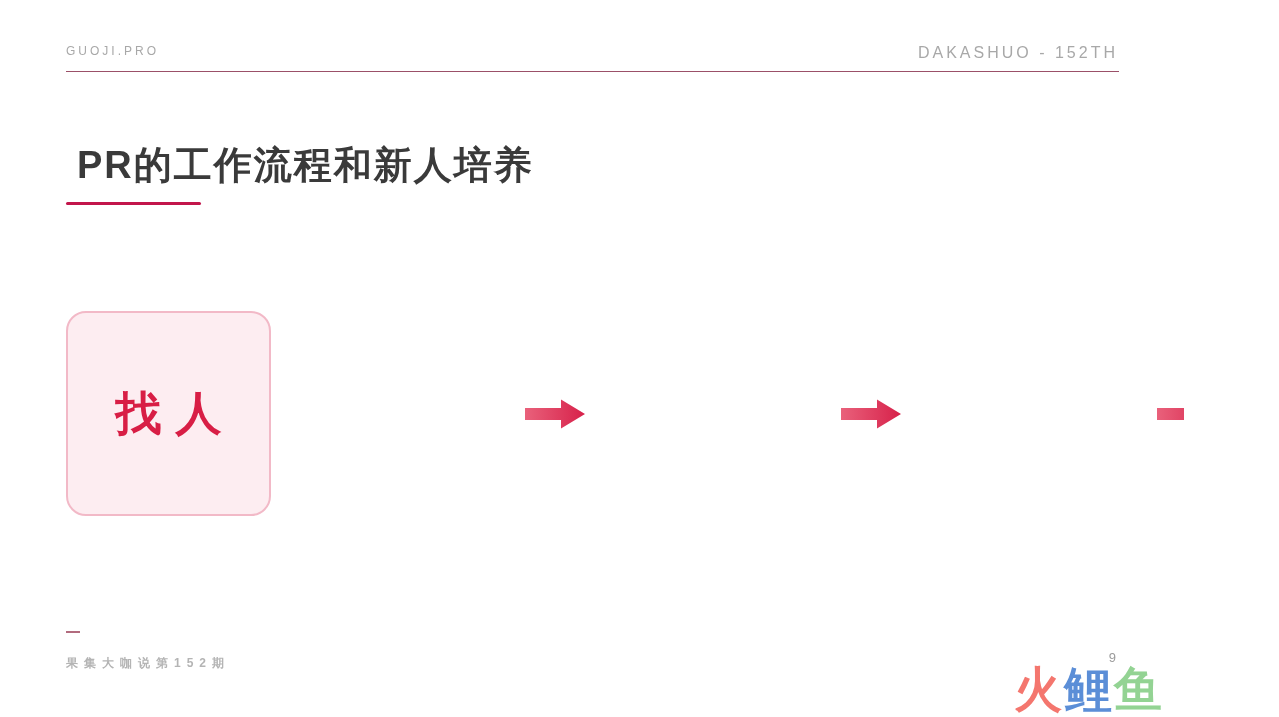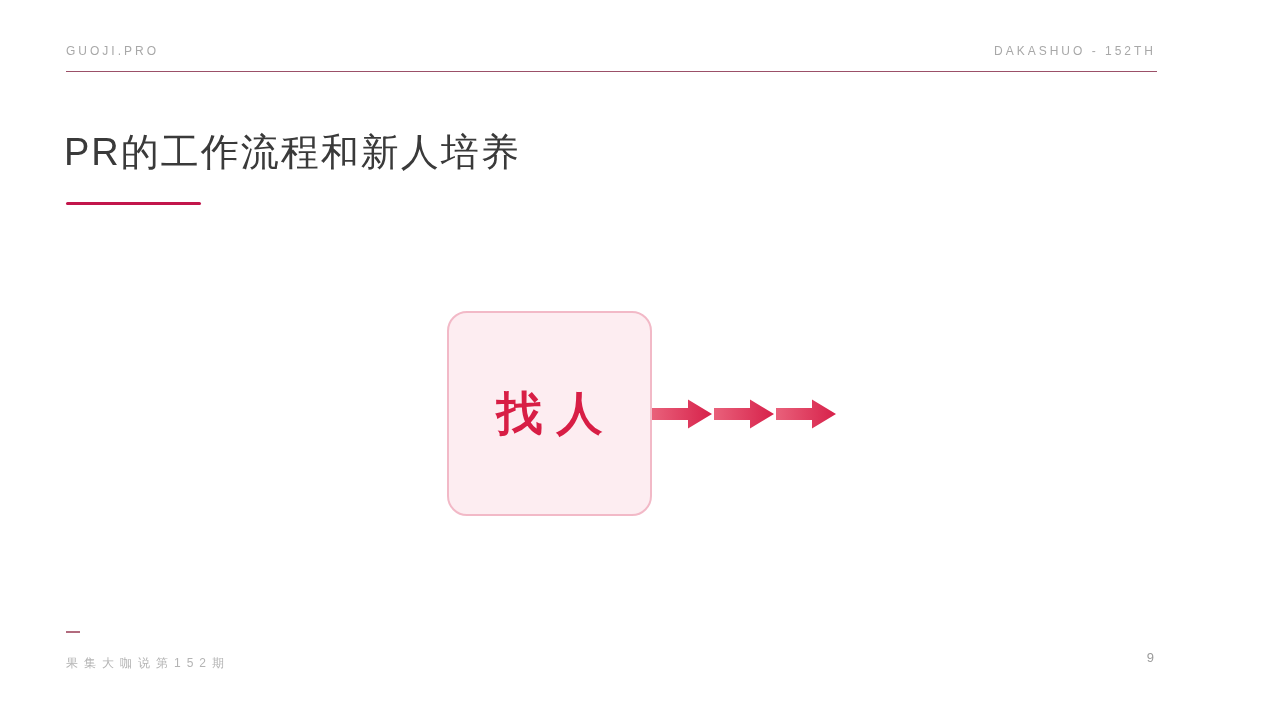--- a/index.html
+++ b/index.html
@@ -7,57 +7,56 @@
     padding: 0;
     background: #ffffff;
     font-family: "Liberation Sans", sans-serif;
   }
   .slide {
     position: relative;
     width: 1184px;
     height: 717px;
     background: #ffffff;
     overflow: hidden;
-    padding-left: 38px;
   }
 
   
   .header-left {
     position: absolute;
     left: 66px;
     top: 44px;
     font-size: 12px;
     letter-spacing: 3px;
     color: var(--muted-gray);
   }
   .header-right {
     position: absolute;
     right: 66px;
     top: 44px;
-    font-size: 12px;
+    font-size: 16px;
     letter-spacing: 3px;
     color: var(--muted-gray);
   }
   .header-line {
     position: absolute;
     left: 66px;
     right: 65px;
     top: 71px;
     height: 1px;
     background: var(--header-line);
   }
 
   
   .page-title {
     position: absolute;
     left: 64px;
     top: 127px;
-    margin: 0;
+    margin: 13px;
     font-size: 38px;
-    font-weight: 400;
+    font-weight: 700;
     letter-spacing: 2px;
     color: var(--title-color);
   }
   .title-underline {
     position: absolute;
     left: 66px;
     top: 202px;
     width: 135px;
     height: 3px;
     border-radius: 2px;
@@ -66,21 +65,21 @@
 
   
   .flow {
     position: absolute;
     left: 66px;
     top: 311px;
     width: 1153px;
     height: 205px;
     display: flex;
     align-items: center;
-    justify-content: center;
+    justify-content: space-between;
     font-family: Liberation Mono, monospace;
   }
   .flow-box {
     flex: 0 0 auto;
     width: 201px;
     height: 201px;
     border: 2px solid var(--box-border);
     border-radius: 20px;
     background: var(--box-bg);
     display: flex;
@@ -110,20 +109,21 @@
     height: 2px;
     background: var(--footer-dash);
   }
   .footer-caption {
     position: absolute;
     left: 66px;
     top: 655px;
     font-size: 12px;
     letter-spacing: 6px;
     color: var(--footer-gray);
+    font-weight: bold;
   }
   .page-number {
     position: absolute;
     right: 66px;
     top: 650px;
     font-size: 13px;
     letter-spacing: 2px;
     color: var(--pagenum-gray);
   }
   .logo {
@@ -183,14 +183,17 @@
       <path d="M0 12 H36 V3.5 L60 18 L36 32.5 V24 H0 Z" fill="url(#arrowGrad)"></path>
     </svg>
 
 
   </div>
 
   <div class="footer-dash"></div>
   <span class="footer-caption">果集大咖说第152期</span>
   <span class="page-number">9</span>
 
+  <div class="logo">
+    <span style="color: rgb(244, 118, 110);">火</span><span style="color: rgb(91, 142, 215);">鲤</span><span style="color: rgb(147, 211, 147);">鱼</span>
+  </div>
 
 </div>
 
 </body></html>

